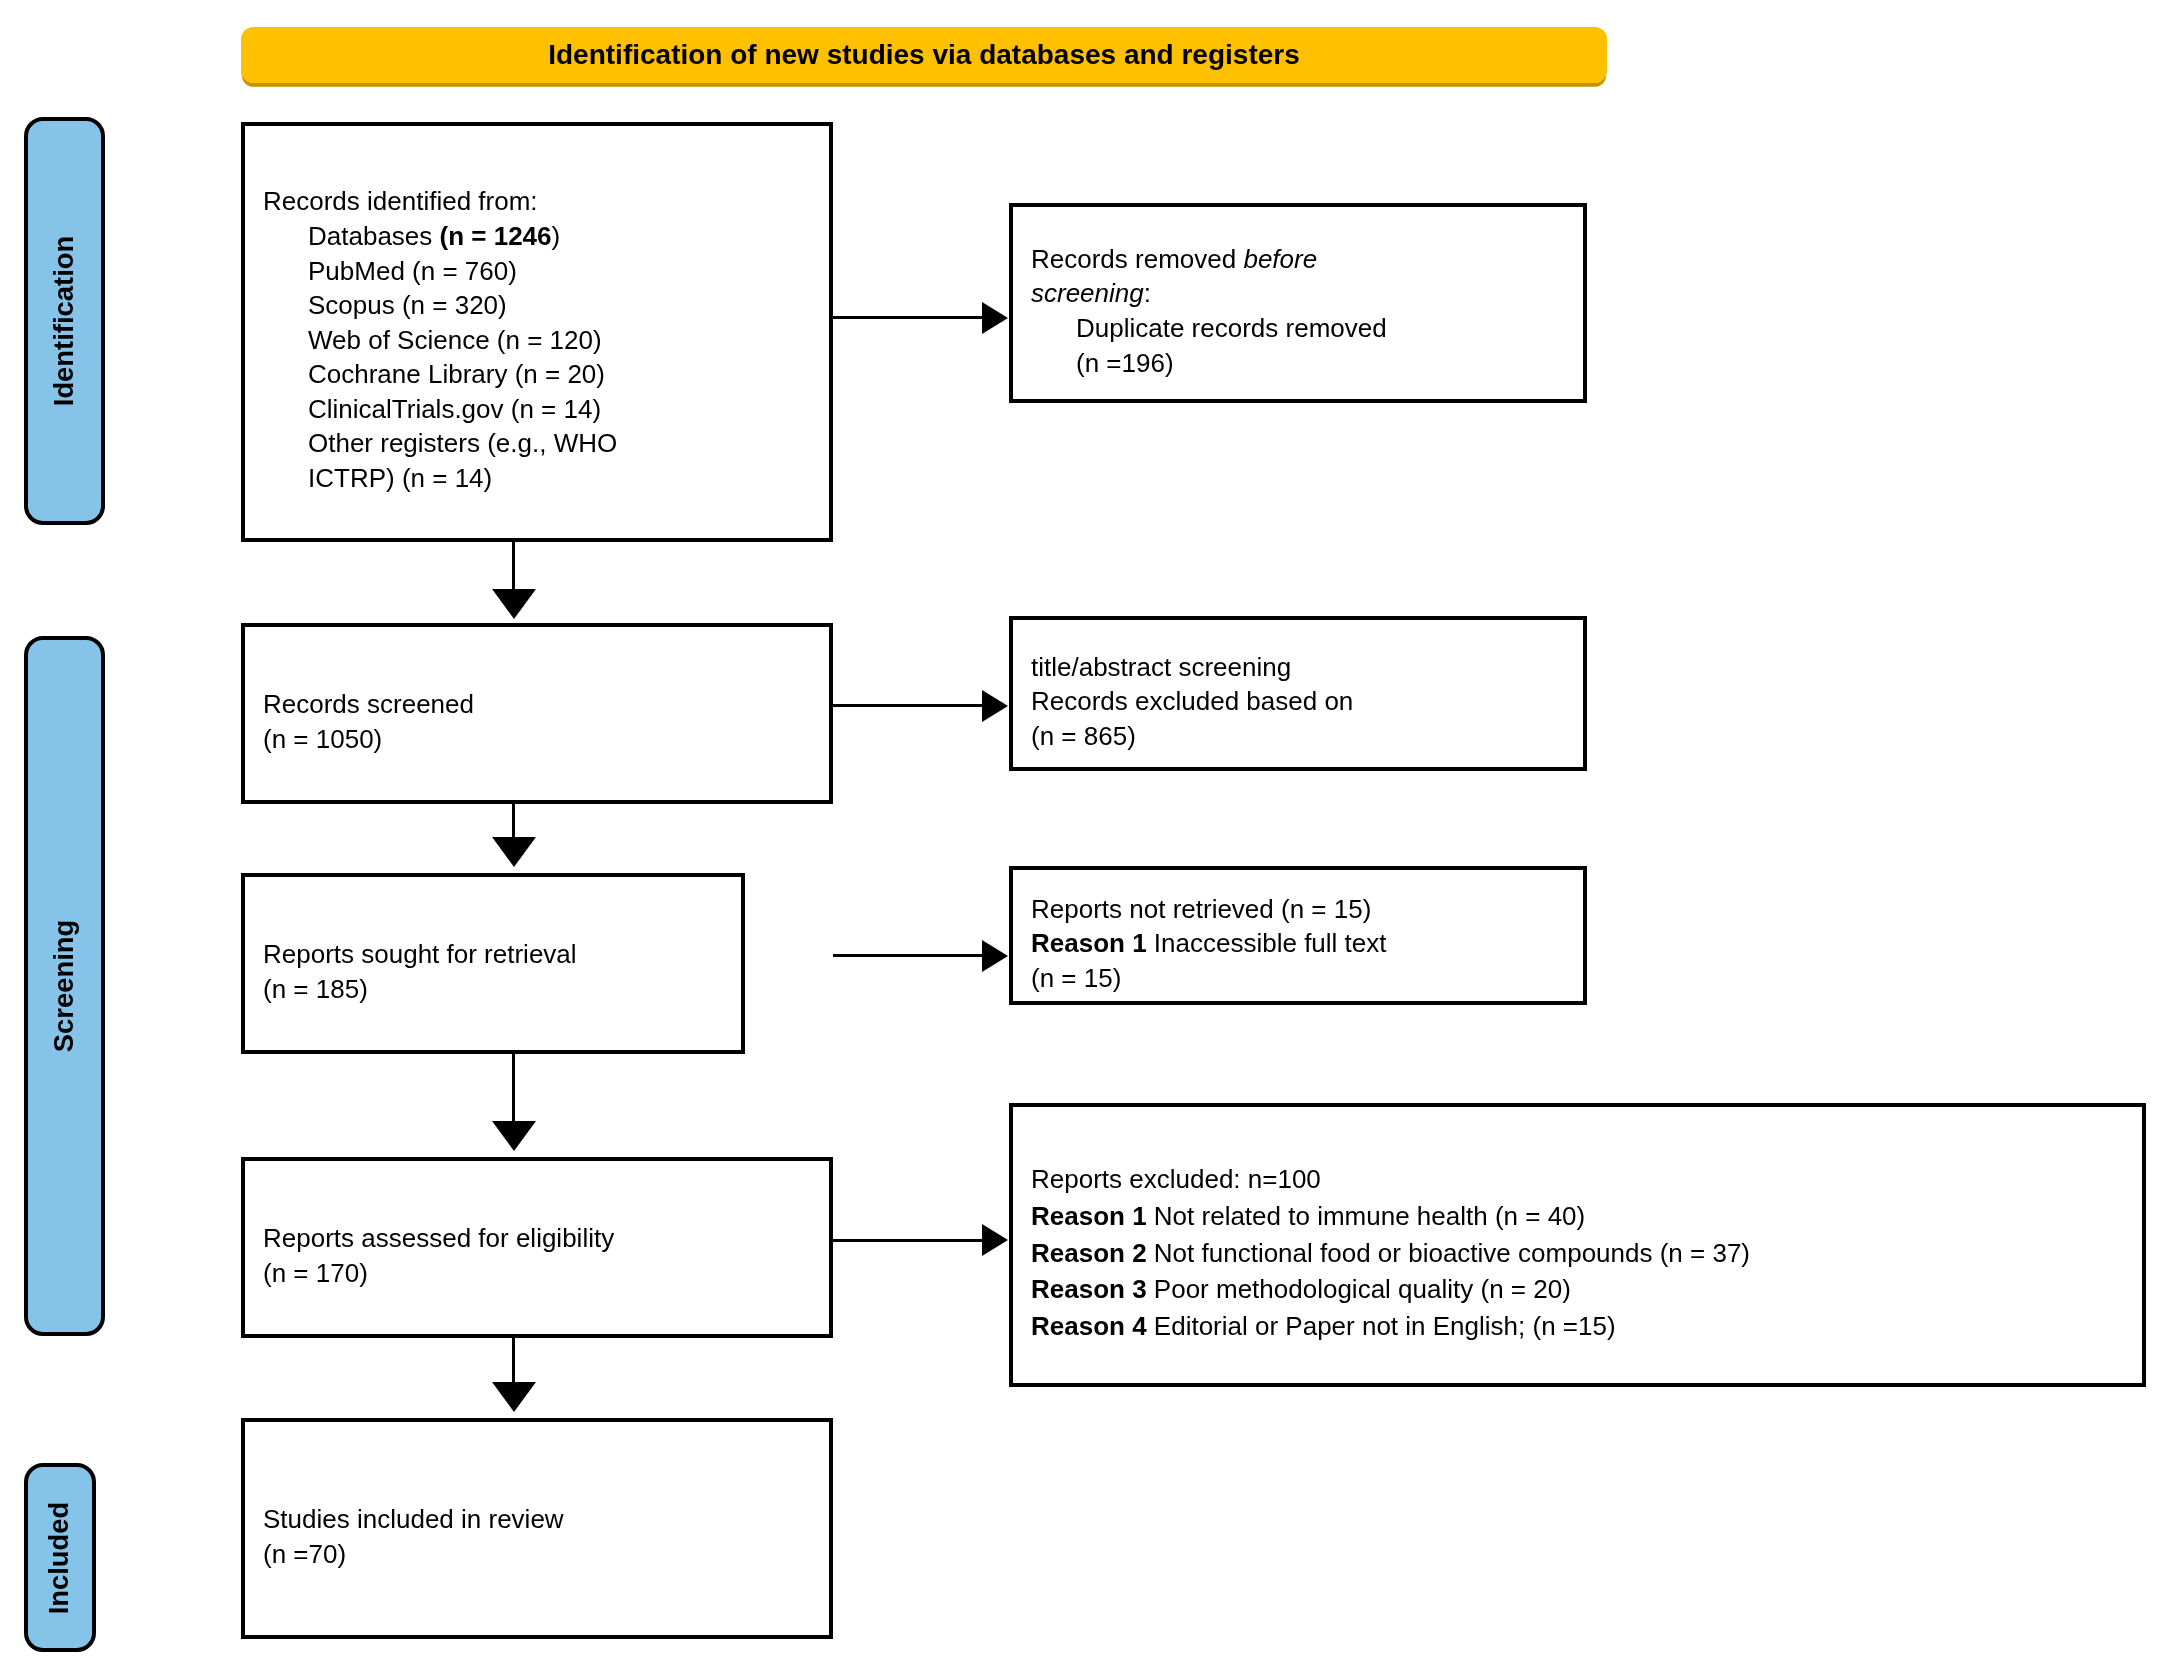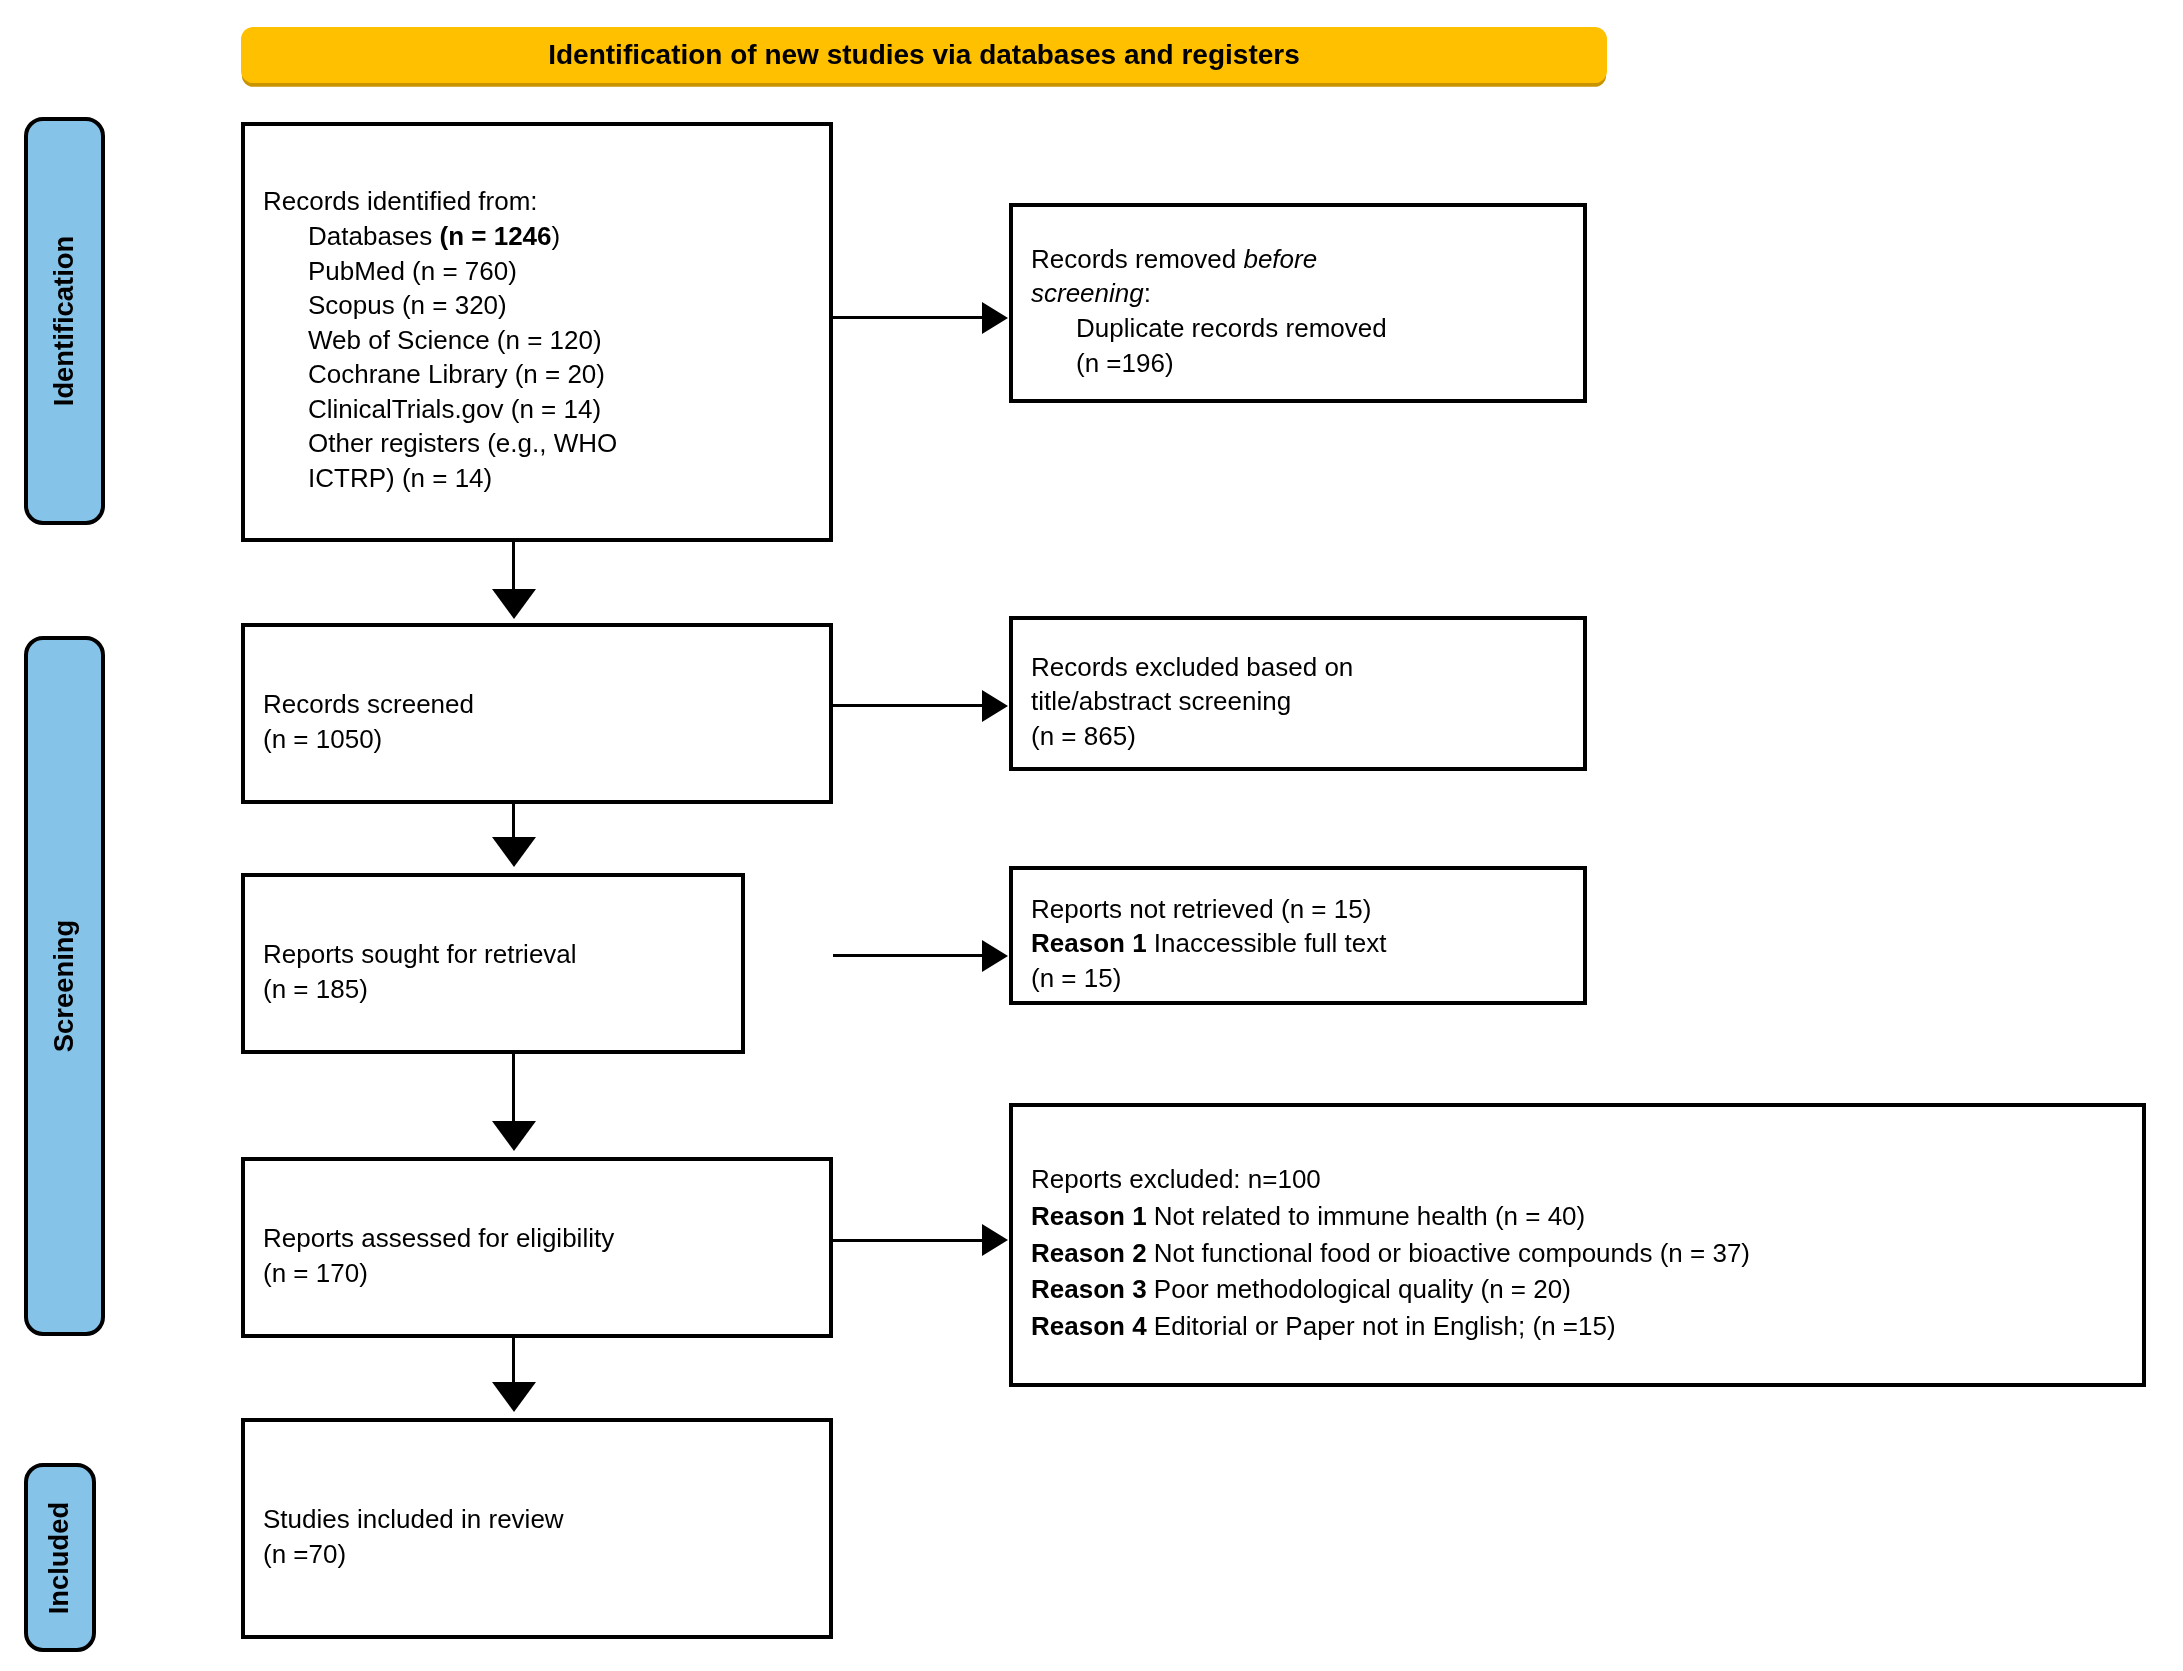--- a/index.html
+++ b/index.html
@@ -161,22 +161,22 @@
 
   <div class="box box-screened">
     <div class="lines">
       <div class="ln">Records screened</div>
       <div class="ln">(n = 1050)</div>
     </div>
   </div>
 
   <div class="box box-excluded">
     <div class="lines">
+      <div class="ln">title/abstract screening</div>
       <div class="ln">Records excluded based on</div>
-      <div class="ln">title/abstract screening</div>
       <div class="ln">(n = 865)</div>
     </div>
   </div>
 
   <div class="box box-sought">
     <div class="lines">
       <div class="ln">Reports sought for retrieval</div>
       <div class="ln">(n = 185)</div>
     </div>
   </div>

